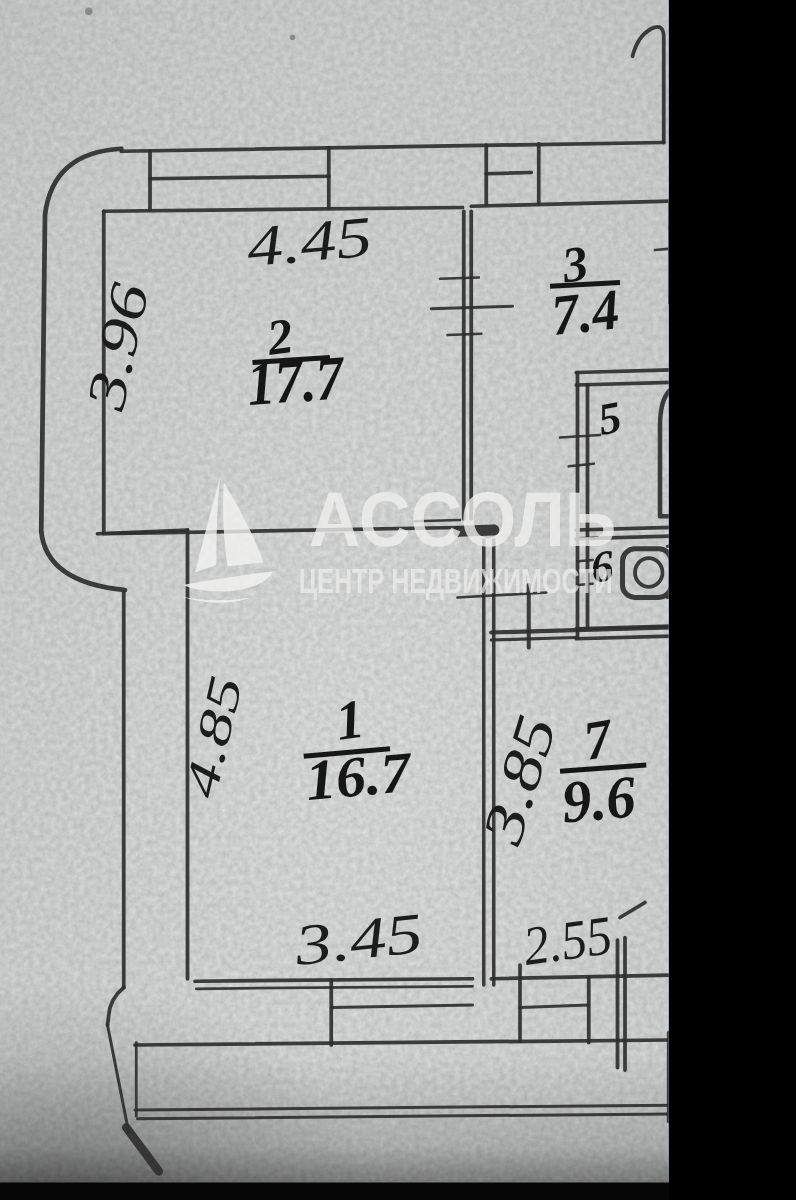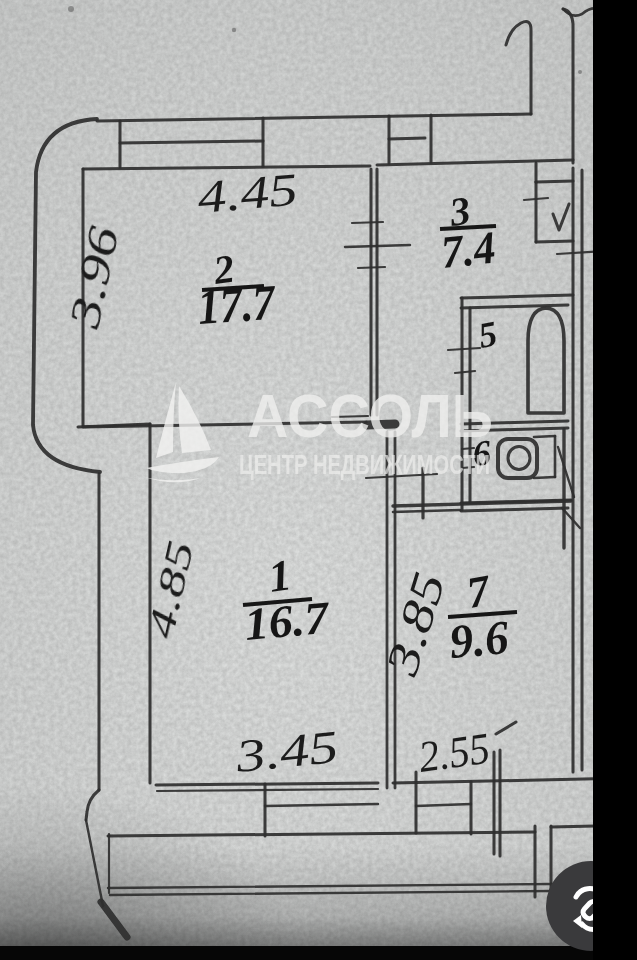--- a/index.html
+++ b/index.html
@@ -1,16 +1,16 @@
 <!DOCTYPE html>
 <html><head>
 <meta charset="utf-8">
 <style>
   html,body{margin:0;padding:0;background:#000;}
-  #stage{position:relative;width:593px;height:960px;overflow:hidden;background:#3b82f6;}
+  #stage{position:relative;width:535px;height:960px;overflow:hidden;background:#3b82f6;}
   svg{position:absolute;left:0;top:0;}
   .hw{font-family:"Liberation Serif", serif;font-style:italic;font-weight:bold;fill:#161616;}
   .hwt{font-family:"Liberation Serif", serif;font-style:italic;font-weight:normal;fill:#1d1d1d;}
   .wm{font-family:"Liberation Sans", sans-serif;font-weight:bold;fill:#efefee;}
 </style>
 </head>
 <body>
 <div id="stage">
 <svg width="637" height="960" viewBox="0 0 637 960">
   <defs>

